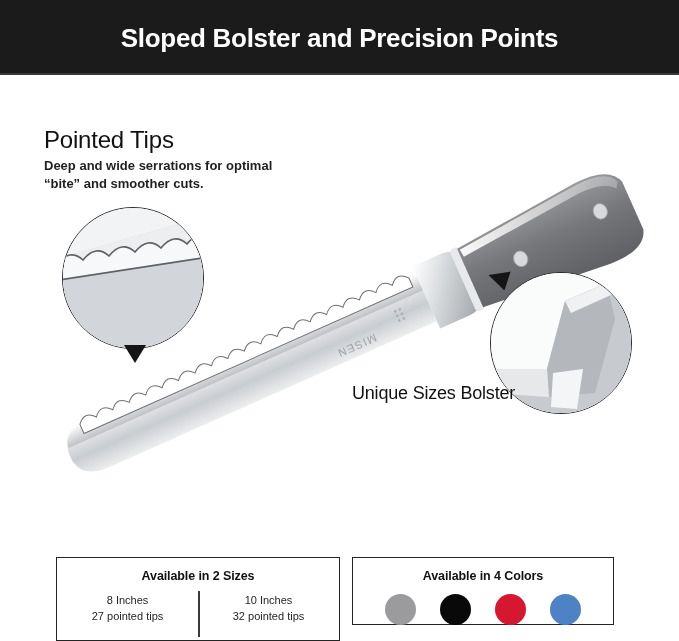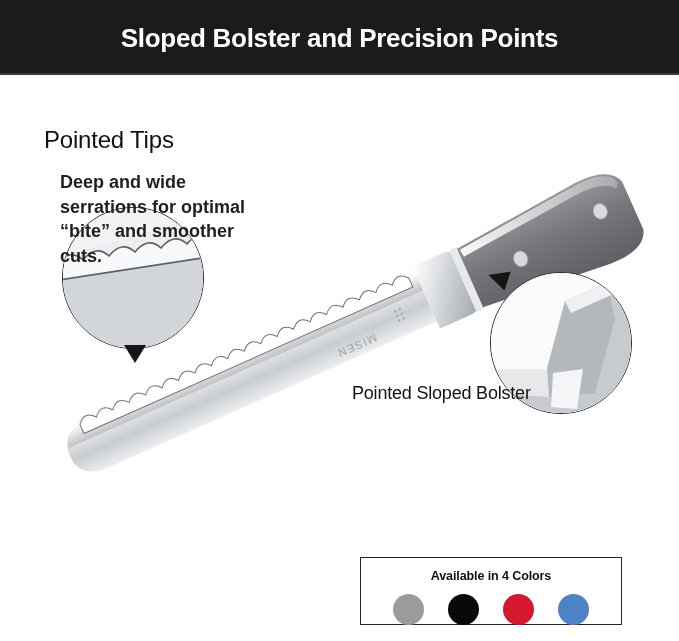--- a/index.html
+++ b/index.html
@@ -23,21 +23,21 @@
     position:absolute;left:0;top:73px;width:679px;height:2px;background:#3a3a3a;
   }
 
   
   .callout{position:absolute;}
   .callout h3{
     margin:0 0 3px 0;font-size:24px;font-weight:normal;color:#111;
     line-height:1.18;letter-spacing:-0.2px;
   }
   .callout p{
-    margin:16px;font-size:18px;line-height:1.36;color:#1f1f1f;font-weight:bold;
+    margin:0;font-size:13px;line-height:1.36;color:#1f1f1f;font-weight:bold;
   }
   #callout-tips{left:44px;top:126px;width:250px;}
   #callout-bolster{left:352px;top:383px;width:240px;}
   #callout-bolster h3{font-size:18px;}
 
   
   .knife{position:absolute;left:0;top:95px;width:679px;height:440px;}
 
   
   .magnifier{
@@ -57,21 +57,21 @@
     border-top:10px solid transparent;border-bottom:10px solid transparent;
     border-right:20px solid #151515;transform:rotate(18deg);
   }
 
   
   .info-box{
     position:absolute;border:1.6px solid #242424;background:#fff;
     box-sizing:border-box;
   }
   #box-sizes{left:56px;top:557px;width:284px;height:84px;}
-  #box-colors{left:360px;top:557px;width:262px;height:68px;}
+  #box-colors{left:352px;top:557px;width:262px;height:68px;}
   .box-title{
     text-align:center;font-size:12.5px;font-weight:bold;color:#111;
     margin-top:11px;letter-spacing:-0.1px;
   }
   .sizes-cols{
     display:flex;margin-top:10px;position:relative;
   }
   .sizes-col{flex:1;text-align:center;font-size:11px;line-height:1.42;color:#1f1f1f;}
   .sizes-divider{
     position:absolute;left:50%;top:-2px;width:1.6px;height:46px;background:#3a3a3a;
@@ -183,23 +183,37 @@
     </svg>
   </div>
   <div class="pointer" id="pointer-bolster"></div>
 
   <div class="callout" id="callout-tips">
     <h3>Pointed Tips</h3>
     <p>Deep and wide serrations for optimal “bite” and smoother cuts.</p>
   </div>
 
   <div class="callout" id="callout-bolster">
-    <h3>Pointed Sloped Bolster</h3>
-  </div>
-
+    <h3>Unique Sizes Bolster</h3>
+  </div>
+
+  <div class="info-box" id="box-sizes">
+    <div class="box-title">Available in 2 Sizes</div>
+    <div class="sizes-cols">
+      <div class="sizes-divider"></div>
+      <div class="sizes-col">
+        <div>8 Inches</div>
+        <div>27 pointed tips</div>
+      </div>
+      <div class="sizes-col">
+        <div>10 Inches</div>
+        <div>32 pointed tips</div>
+      </div>
+    </div>
+  </div>
 
   <div class="info-box" id="box-colors">
     <div class="box-title">Available in 4 Colors</div>
     <div class="swatches">
       <div class="swatch" style="background: rgb(155, 155, 157);"></div>
       <div class="swatch" style="background: rgb(9, 9, 9);"></div>
       <div class="swatch" style="background: rgb(213, 24, 47);"></div>
       <div class="swatch" style="background: rgb(77, 130, 196);"></div>
     </div>
   </div>

